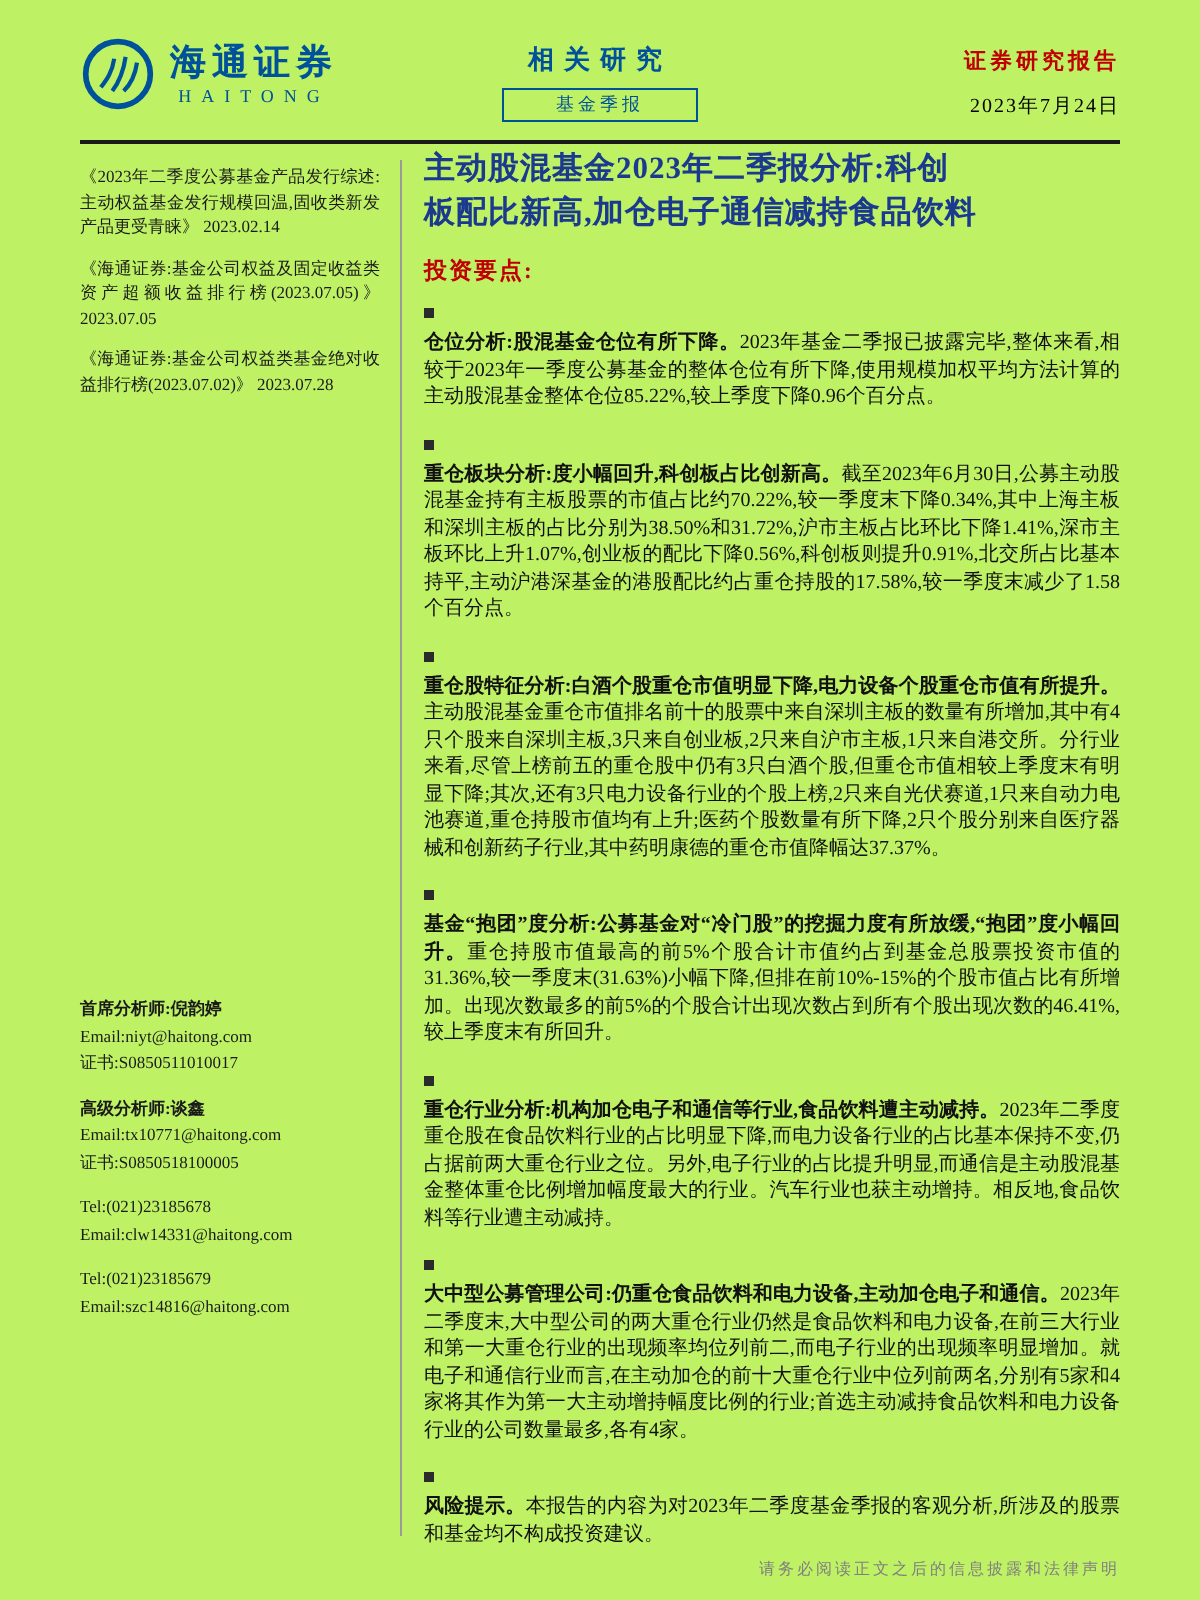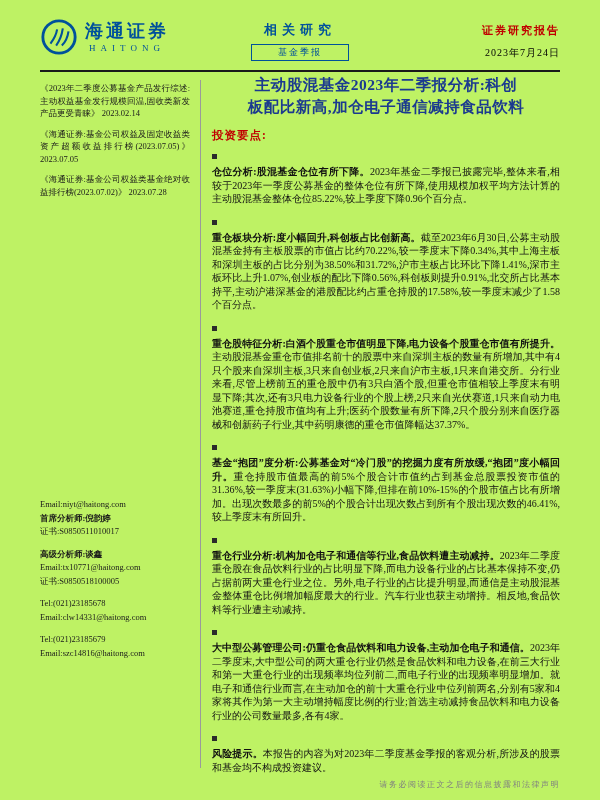--- a/index.html
+++ b/index.html
@@ -26,21 +26,21 @@
   .rel-item { font-size:8.5px; line-height:12.5px; color:#1a1a1a; margin-bottom:8px; text-align:justify; }
   .rel-date { color:#1a1a1a; }
   .analysts { position:absolute; left:40px; top:498px; width:150px; }
   .an-group { margin-bottom:9px; }
   .an-line { font-size:8.5px; line-height:13.5px; color:#1a1a1a; word-break:break-all; }
   .an-line.role { font-weight:bold; }
   .vdivider { position:absolute; left:200px; top:80px; height:688px; width:1px; background:#9a9a9a; }
 
   
   .main { position:absolute; left:212px; top:74px; width:348px; }
-  .title { text-align:center; font-size:15.5px; font-weight:bold; color:#1b3a8f; line-height:22px; letter-spacing:0.5px; }
+  .title { text-align:left; font-size:15.5px; font-weight:bold; color:#1b3a8f; line-height:22px; letter-spacing:0.5px; }
   .section-label { color:#c00000; font-weight:bold; font-size:11.5px; margin:10px 0 7px 0; letter-spacing:1px; }
   .bullet { display:flex; gap:6px; margin-bottom:10px;flex-direction:column; }
   .sq { width:5px; height:5px; background:#2b2b2b; margin-top:4px; flex:none; }
   .btext { font-size:10px; line-height:13.5px; color:#111; text-align:justify; }
   .btext b { font-weight:bold; }
 
   
   .footer-note { position:absolute; right:40px; bottom:10px; font-size:8px; color:#808080; letter-spacing:1.5px; }
 </style>
 </head>
@@ -82,22 +82,22 @@
       <span class="rel-date">2023.07.05</span>
     </div>
     <div class="rel-item">
       <span>《海通证券:基金公司权益类基金绝对收益排行榜(2023.07.02)》</span>
       <span class="rel-date">2023.07.28</span>
     </div>
   </div>
 
   <div class="analysts">
     <div class="an-group">
+      <div class="an-line role">首席分析师:倪韵婷</div>
       <div class="an-line">Email:niyt@haitong.com</div>
-      <div class="an-line role">首席分析师:倪韵婷</div>
       <div class="an-line">证书:S0850511010017</div>
     </div>
     <div class="an-group">
       <div class="an-line role">高级分析师:谈鑫</div>
       <div class="an-line">Email:tx10771@haitong.com</div>
       <div class="an-line">证书:S0850518100005</div>
     </div>
     <div class="an-group">
       <div class="an-line">Tel:(021)23185678</div>
       <div class="an-line">Email:clw14331@haitong.com</div>

